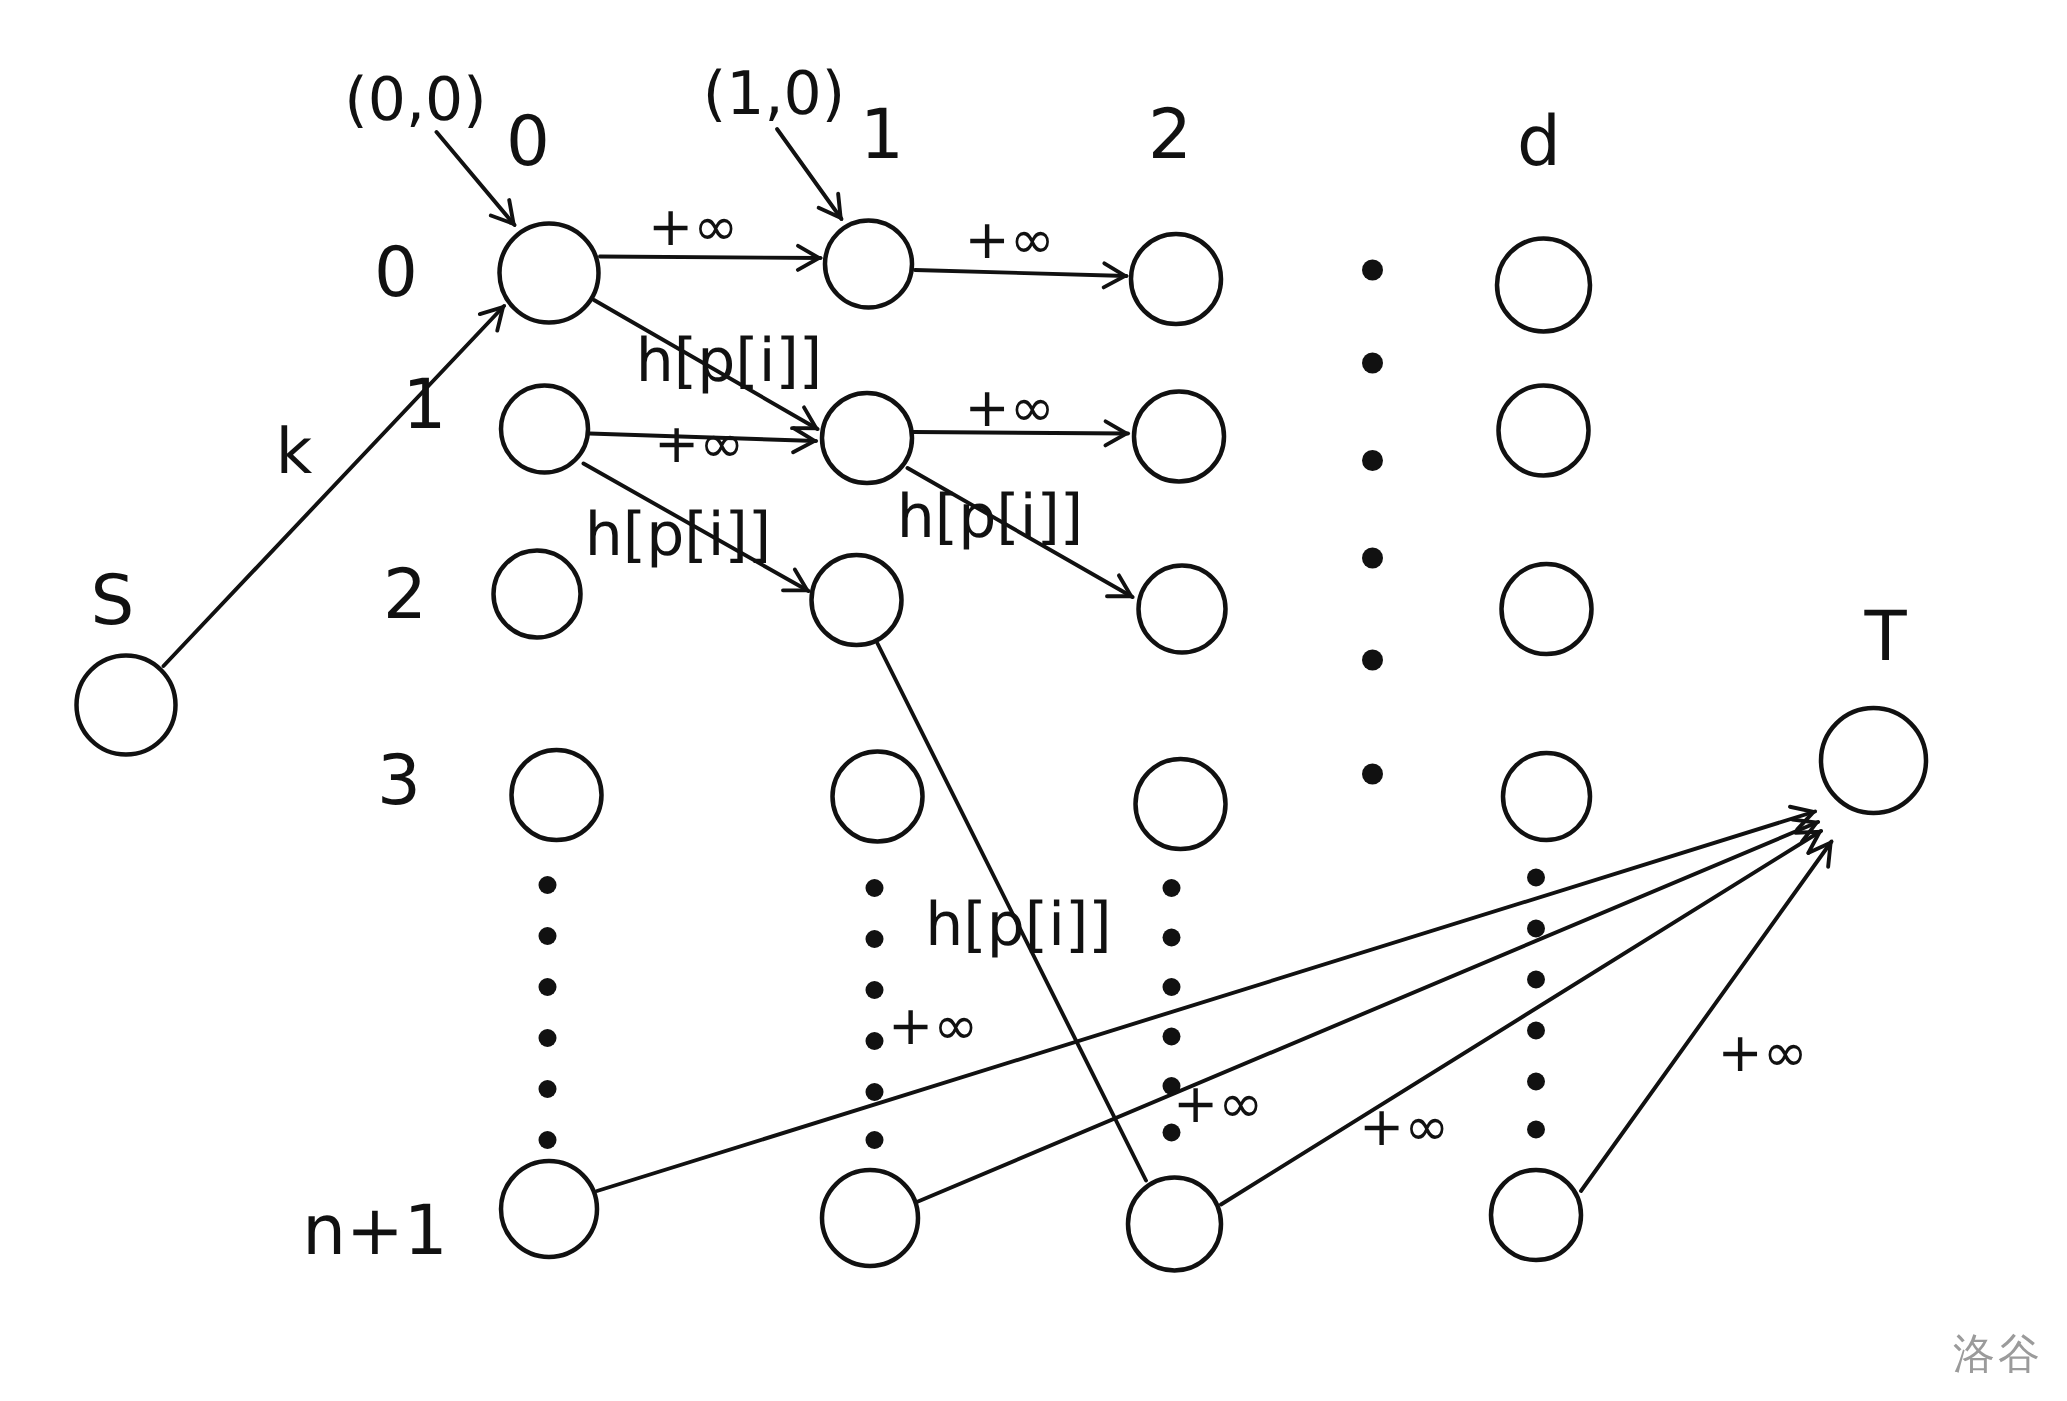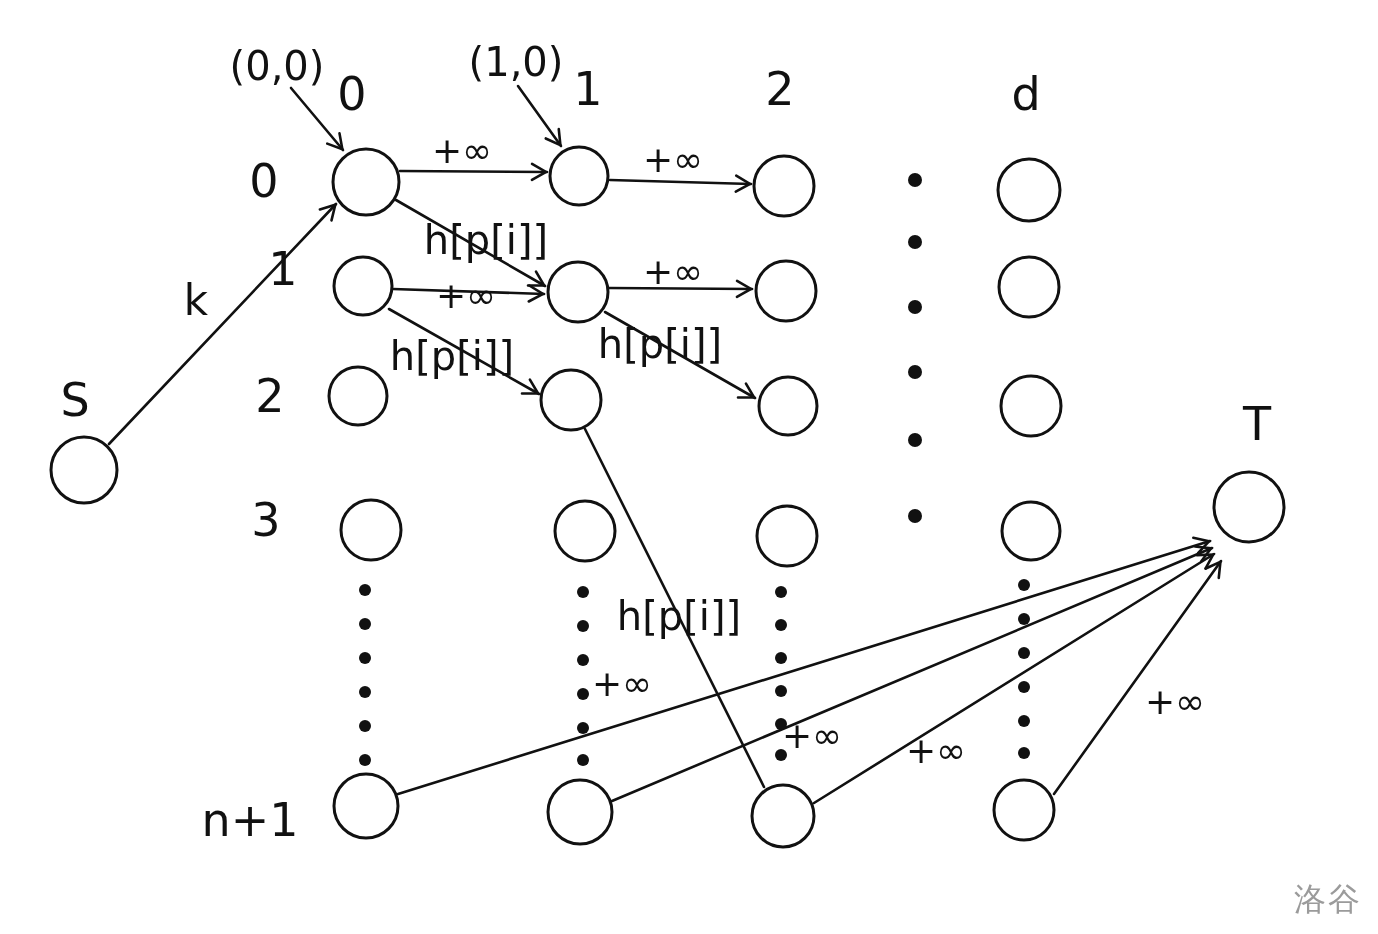--- a/index.html
+++ b/index.html
@@ -25,21 +25,21 @@
   }
   .dot { fill: #111111; stroke: none; }
   .lbl {
     fill: #111111;
     font-family: "DejaVu Sans", "Liberation Sans", sans-serif;
   }
   .watermark {
     position: absolute;
     right: 16px;
     bottom: 12px;
-    font-size: 32px;
+    font-size: 28px;
     color: #9b9b9b;
     letter-spacing: 2px;
     font-family: Liberation Mono, monospace;
   }
 </style>
 </head>
 <body>
 
 <div class="page">
   <svg class="canvas" width="1378" height="934" viewBox="0 0 1378 934" xmlns="http://www.w3.org/2000/svg">

